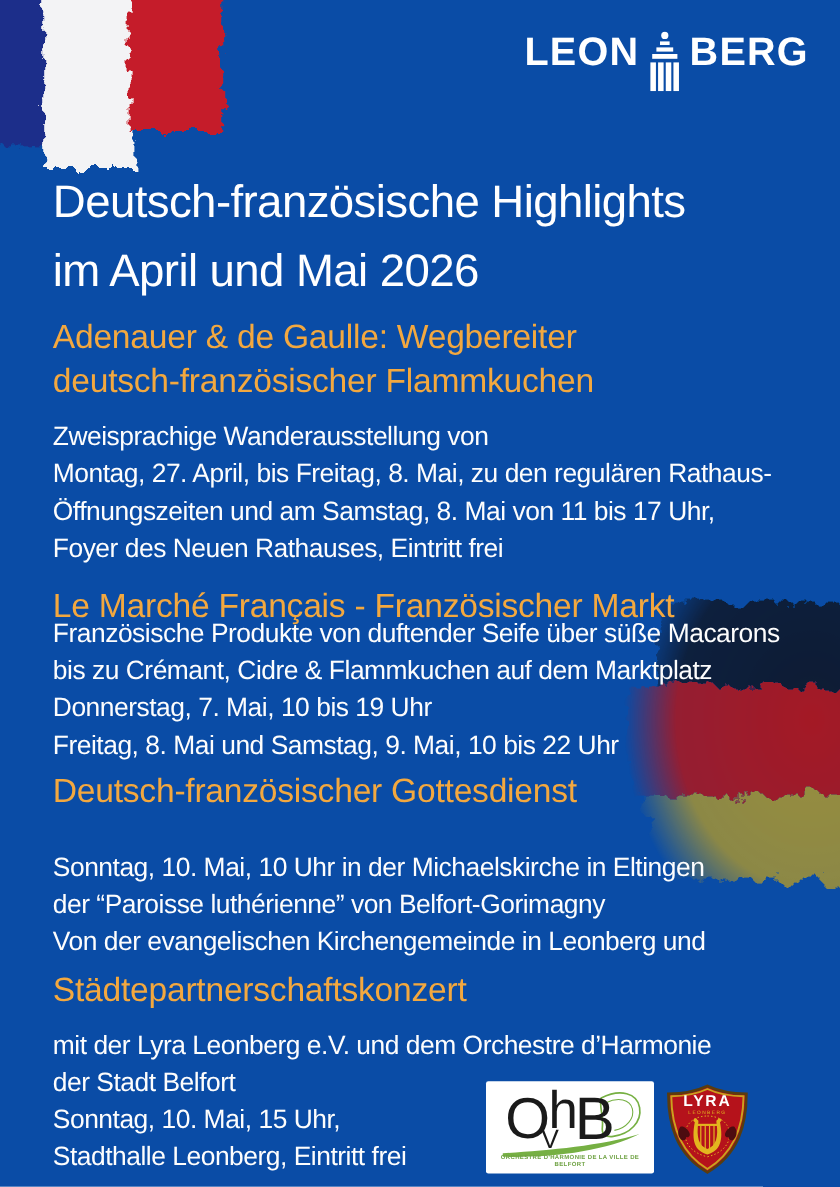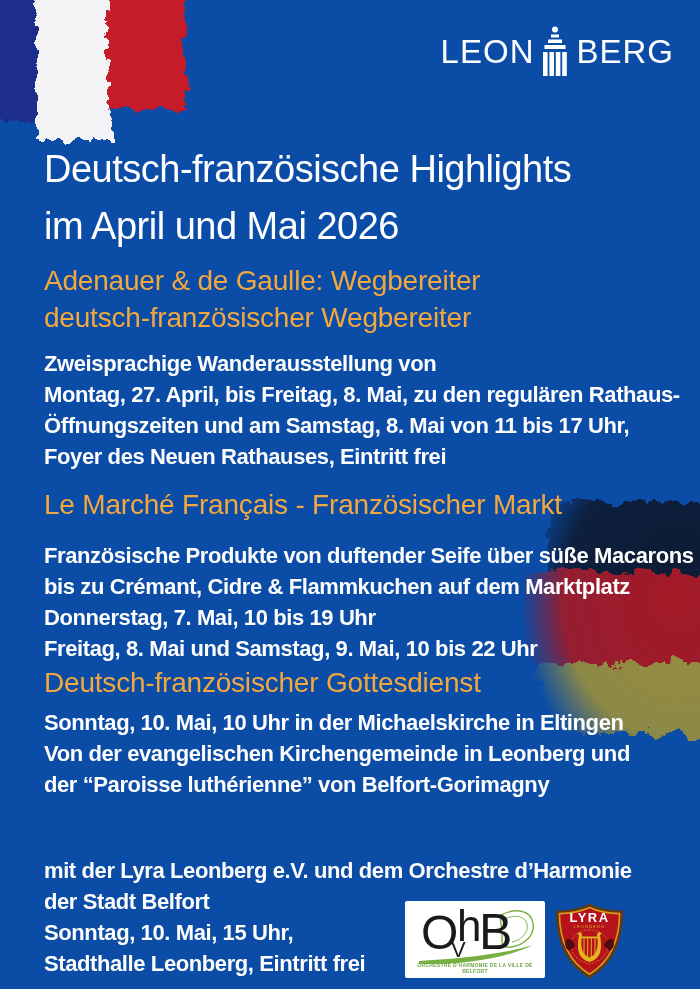--- a/index.html
+++ b/index.html
@@ -9,45 +9,45 @@
     background:#0a4ca6; overflow:hidden;
     font-family:"Liberation Sans", sans-serif;
     color:#ffffff;
   }
   
   .flag-fr { position:absolute; left:-8px; top:-12px; pointer-events:none; }
   .flag-de { position:absolute; right:0; top:497px; pointer-events:none; }
   
   .leonberg-logo {
     position:absolute; top:26px; right:26px;
-    display:flex; align-items:center;
-    font-size:33px; font-weight:400; letter-spacing:1px; color:#ffffff;
+    display:flex; align-items:flex-start;
+    font-size:33px; font-weight:700; letter-spacing:1px; color:#ffffff;
     line-height:1;
   }
   .leonberg-logo .tower { margin:0 5px; display:block; }
   
   .title {
     position:absolute; left:44px; top:141px;
     font-size:38px; font-weight:400; letter-spacing:-0.5px;
     line-height:57px; color:#ffffff;
   }
   
   .section-heading {
     position:absolute; left:44px;
     color:#f3a83f; font-size:28px; font-weight:400;
     line-height:37px; letter-spacing:-0.2px;
   }
   .section-body {
     position:absolute; left:44px;
-    color:#fdfdfd; font-size:22px; font-weight:700;
+    color:#fdfdfd; font-size:22px; font-weight:400;
     line-height:31px; letter-spacing:-0.4px;
   }
   .h1 { top:262px; } .b1 { top:348px; }
-  .h2 { top:486px; } .b2 { top:540px; }
-  .h3 { top:664px;text-align:right; } .b3 { top:707px; }
+  .h2 { top:486px; } .b2 { top:512px; }
+  .h3 { top:640px;text-align:right; } .b3 { top:707px; }
   .h4 { top:806px; } .b4 { top:855px; }
   
   .ovb-logo {
     position:absolute; left:405px; top:901px; width:140px; height:77px;
     background:#ffffff; border-radius:2px; overflow:hidden;
   }
   .ovb-letters { position:absolute; left:0; top:0; width:100%; height:100%; color:#1a1a1a; }
   .ovb-letters span { position:absolute; font-weight:400; }
   .ovb-o { left:16px; top:4px;  font-size:48px; }
   .ovb-h { left:52px; top:0px;  font-size:44px; }
@@ -117,21 +117,21 @@
     <span>BERG</span>
   </div>
 
   <h1 class="title">
     <div>Deutsch-französische Highlights</div>
     <div>im April und Mai 2026</div>
   </h1>
 
   <div class="section-heading h1">
     <div>Adenauer &amp; de Gaulle: Wegbereiter</div>
-    <div>deutsch-französischer Wegbereiter</div>
+    <div>deutsch-französischer Flammkuchen</div>
   </div>
   <div class="section-body b1">
     <div>Zweisprachige Wanderausstellung von</div>
     <div>Montag, 27. April, bis Freitag, 8. Mai, zu den regulären Rathaus-</div>
     <div>Öffnungszeiten und am Samstag, 8. Mai von 11 bis 17 Uhr,</div>
     <div>Foyer des Neuen Rathauses, Eintritt frei</div>
   </div>
 
   <div class="section-heading h2">
     <div>Le Marché Français - Französischer Markt</div>
@@ -141,24 +141,27 @@
     <div>bis zu Crémant, Cidre &amp; Flammkuchen auf dem Marktplatz</div>
     <div>Donnerstag, 7. Mai, 10 bis 19 Uhr</div>
     <div>Freitag, 8. Mai und Samstag, 9. Mai, 10 bis 22 Uhr</div>
   </div>
 
   <div class="section-heading h3">
     <div>Deutsch-französischer Gottesdienst</div>
   </div>
   <div class="section-body b3">
     <div>Sonntag, 10. Mai, 10 Uhr in der Michaelskirche in Eltingen</div>
+    <div>der “Paroisse luthérienne” von Belfort-Gorimagny</div>
     <div>Von der evangelischen Kirchengemeinde in Leonberg und</div>
-    <div>der “Paroisse luthérienne” von Belfort-Gorimagny</div>
-  </div>
-
+  </div>
+
+  <div class="section-heading h4">
+    <div>Städtepartnerschaftskonzert</div>
+  </div>
   <div class="section-body b4">
     <div>mit der Lyra Leonberg e.V. und dem Orchestre d’Harmonie</div>
     <div>der Stadt Belfort</div>
     <div>Sonntag, 10. Mai, 15 Uhr,</div>
     <div>Stadthalle Leonberg, Eintritt frei</div>
   </div>
 
   <div class="ovb-logo">
     <svg class="ovb-art" width="140" height="77" viewBox="0 0 140 77">
       <path d="M96,14 C112,6 126,10 128,22 C130,34 120,44 106,46 C100,47 96,44 97,38 C98,28 94,20 96,14 Z" fill="none" stroke="#76b043" stroke-width="1.4"></path>

